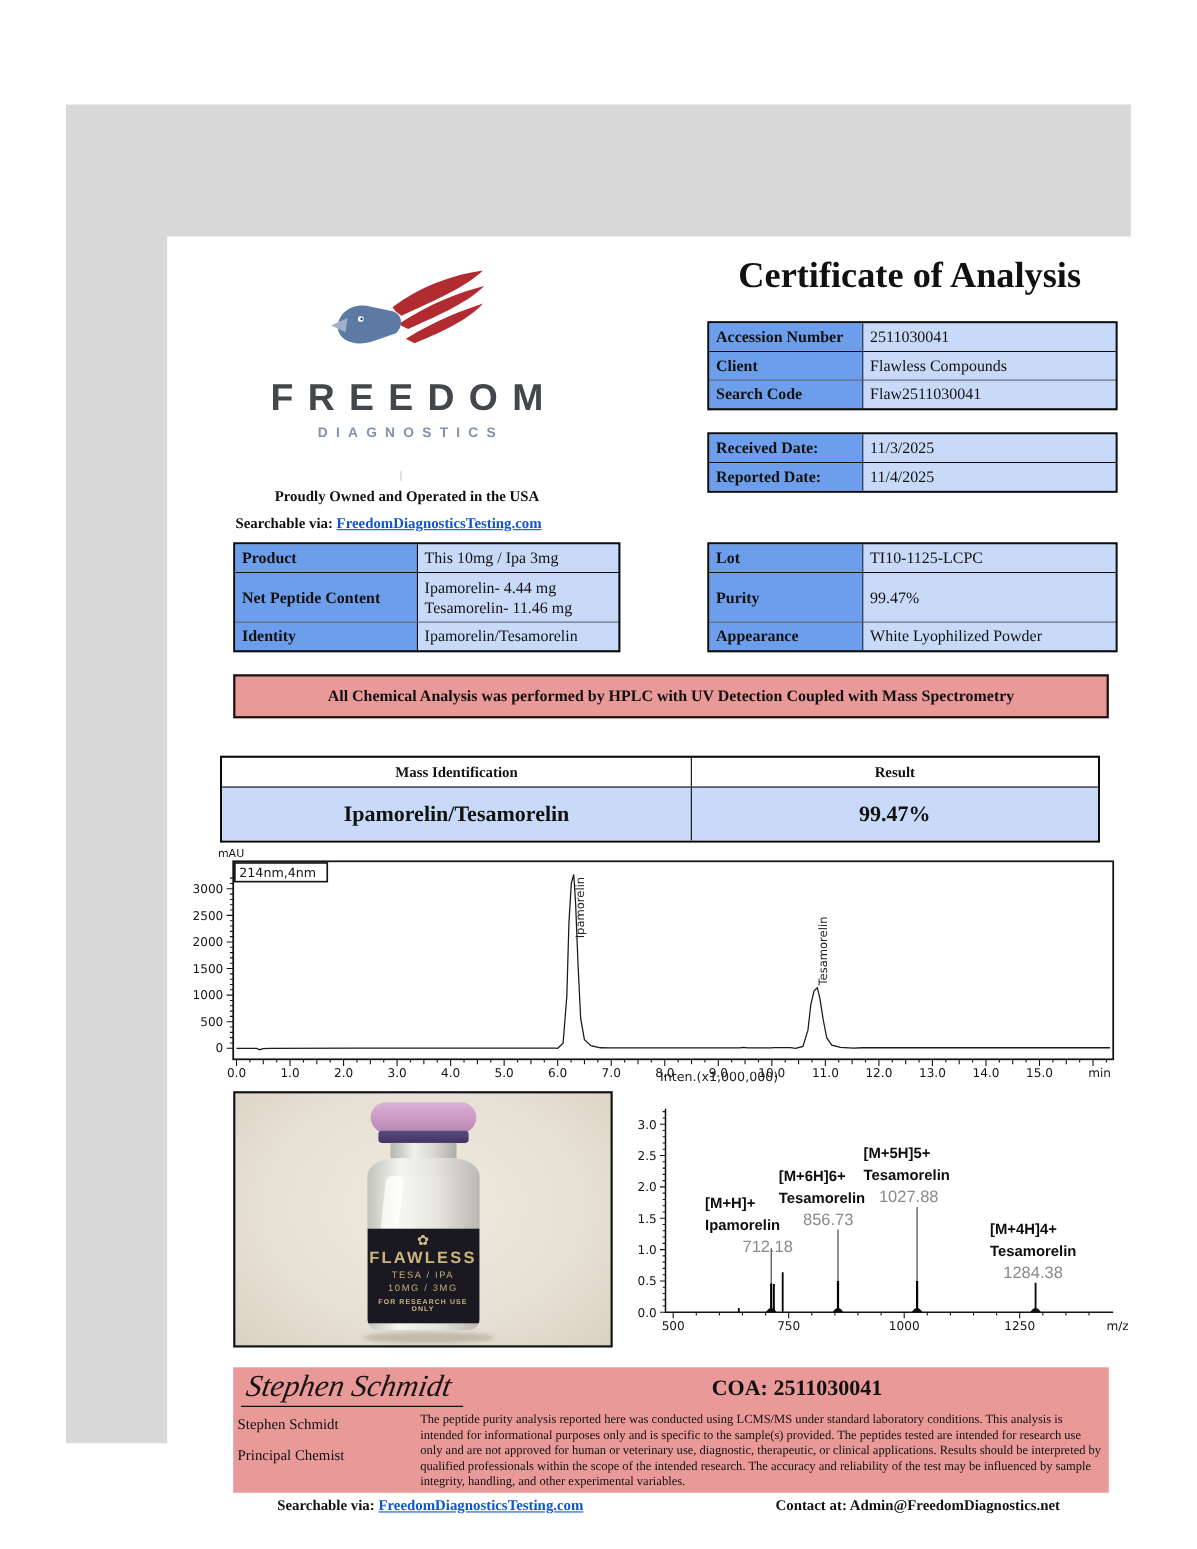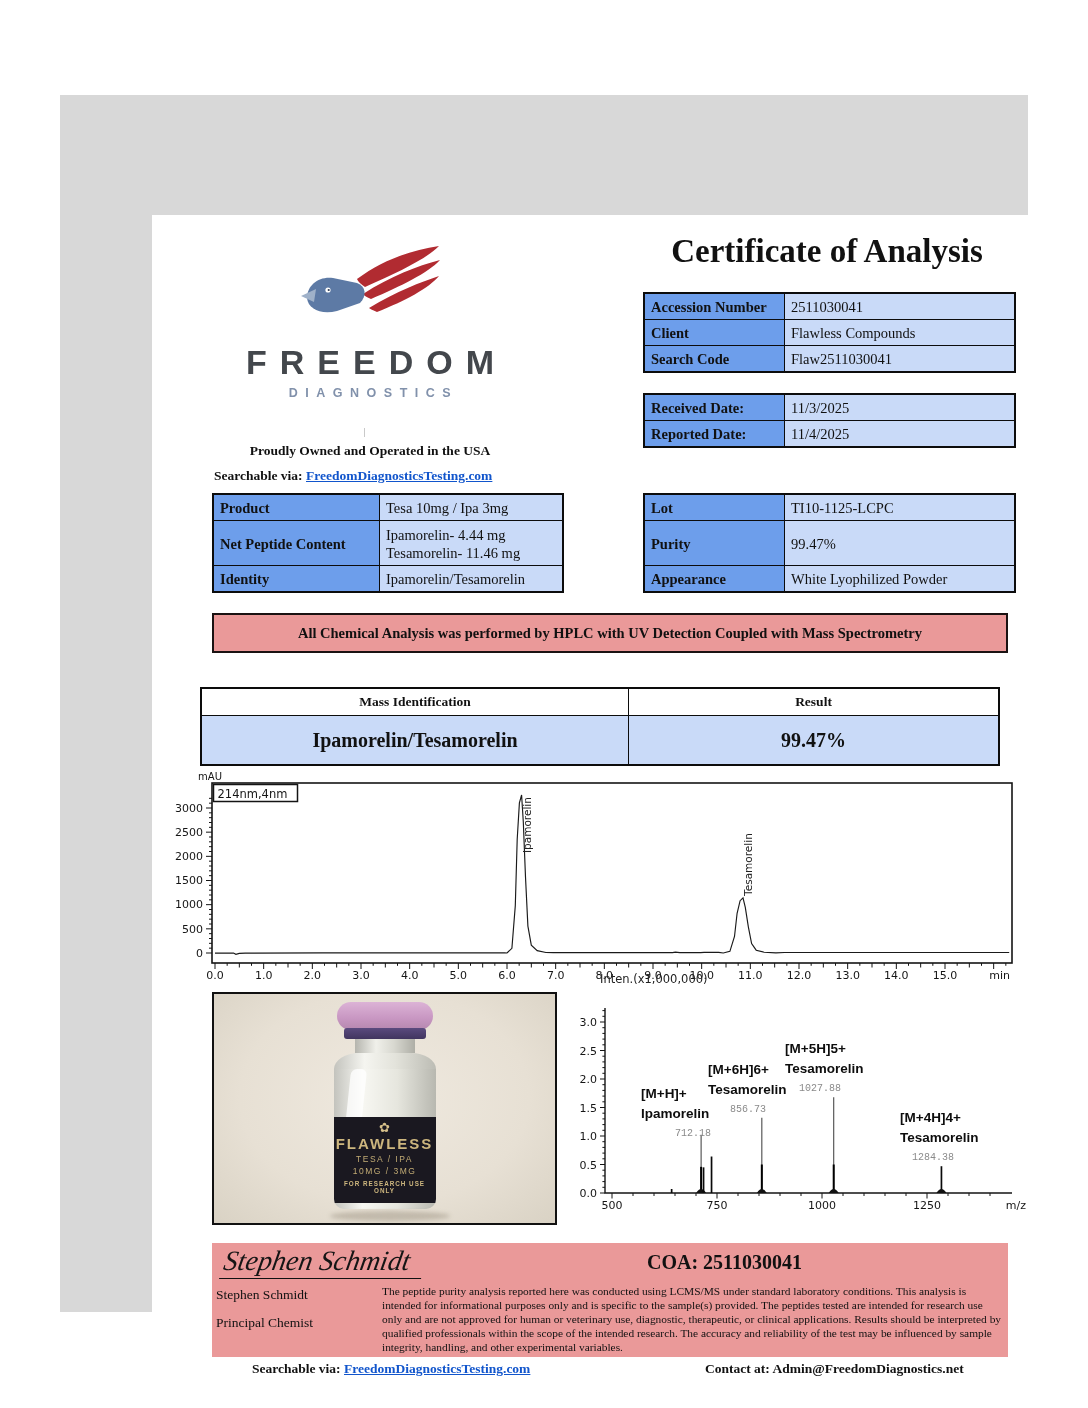--- a/index.html
+++ b/index.html
@@ -57,21 +57,21 @@
 
   
   .chromato-svg{position:absolute;left:12px;top:554px;}
   .spec-svg{position:absolute;left:406px;top:767px;}
   .inten-label{position:absolute;left:448px;top:757px;font-family:"DejaVu Sans",sans-serif;
                font-size:11.5px;color:#222;}
 
   
   .ms-ann{position:absolute;font-family:"Liberation Sans",sans-serif;font-weight:700;
           font-size:13.5px;color:#0d0d0d;line-height:20px;}
-  .ms-val{font-weight:400;color:#8a8a8a;font-size:10px;font-family:Liberation Mono, monospace;}
+  .ms-val{font-weight:400;color:#8a8a8a;font-size:15px;font-family:Liberation Sans, sans-serif;}
 
   
   .vial-box{position:absolute;left:60px;top:777px;width:345px;height:233px;
             border:2.5px solid #111;box-sizing:border-box;
             background:radial-gradient(ellipse at 50% 45%, #efe9df 0%, #e7e0d4 60%, #d9d2c4 100%);}
   .vial{position:absolute;left:50%;top:8px;transform:translateX(-50%);width:110px;}
   .vial-cap{width:96px;height:28px;margin:0 auto;border-radius:14px;
             background:linear-gradient(180deg,#dcb3d6 0%,#c998c3 55%,#b587af 100%);}
   .vial-ring{width:82px;height:11px;margin:-2px auto 0;border-radius:3px;
              background:linear-gradient(180deg,#5a4a7e,#41355f);}
@@ -157,21 +157,21 @@
     </div>
     <div class="kv-row h25">
       <div class="kv-label">Reported Date:</div>
       <div class="kv-value">11/4/2025</div>
     </div>
   </div>
 
   <div class="kv t-prod">
     <div class="kv-row h25">
       <div class="kv-label">Product</div>
-      <div class="kv-value">Tesa 10mg / Ipa 3mg</div>
+      <div class="kv-value">This 10mg / Ipa 3mg</div>
     </div>
     <div class="kv-row h44">
       <div class="kv-label">Net Peptide Content</div>
       <div class="kv-value preline">Ipamorelin- 4.44 mg
 Tesamorelin- 11.46 mg</div>
     </div>
     <div class="kv-row h25">
       <div class="kv-label">Identity</div>
       <div class="kv-value">Ipamorelin/Tesamorelin</div>
     </div>

